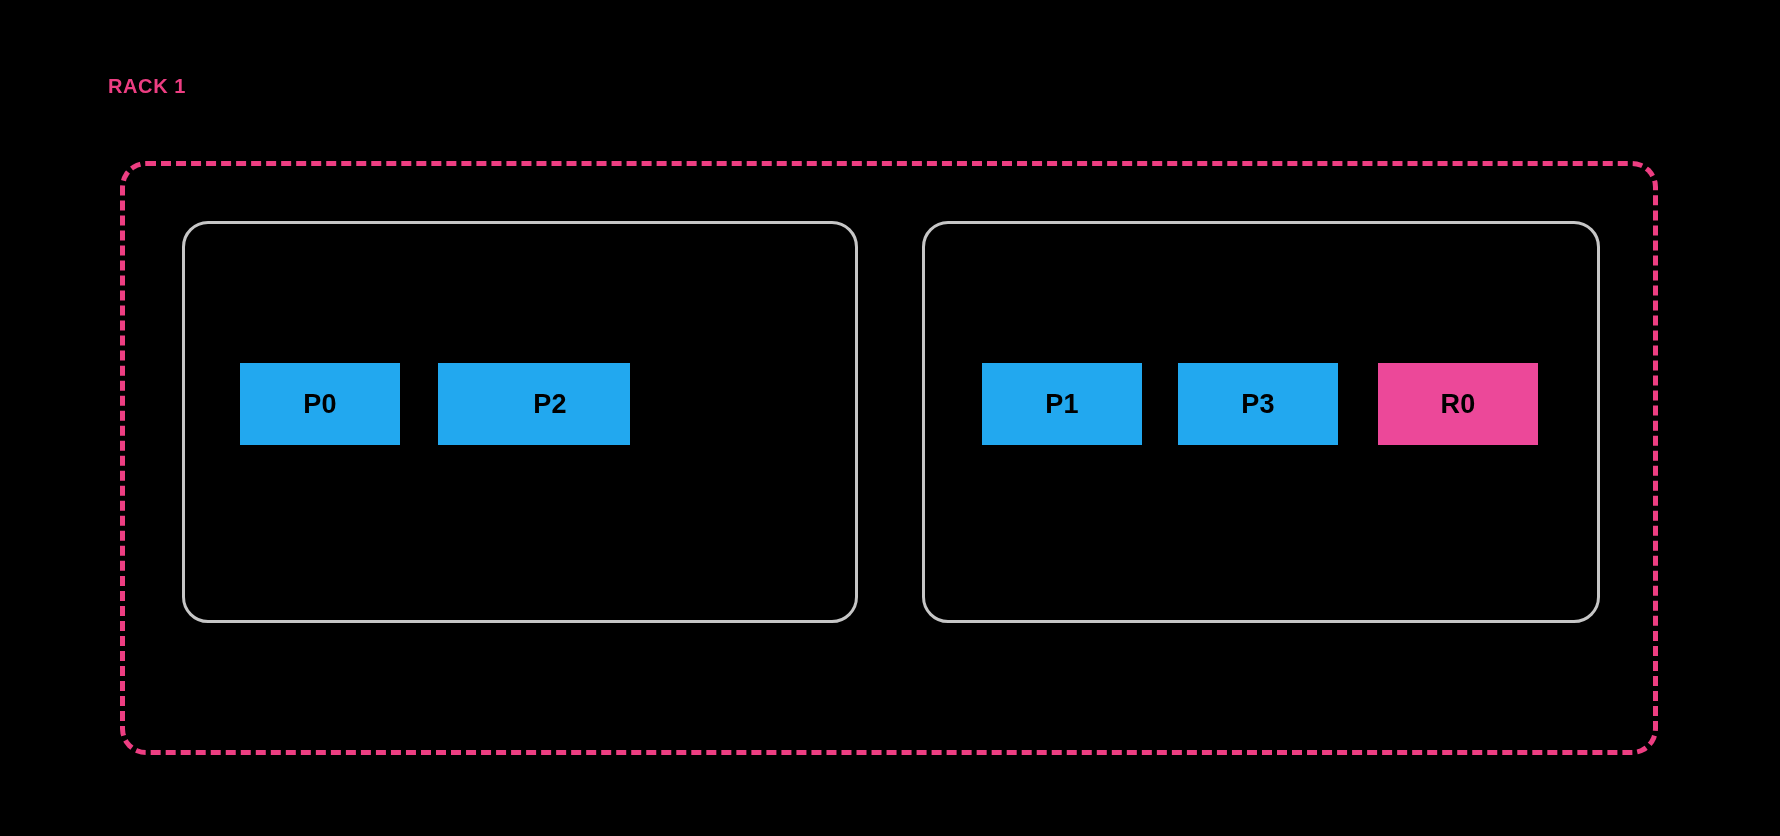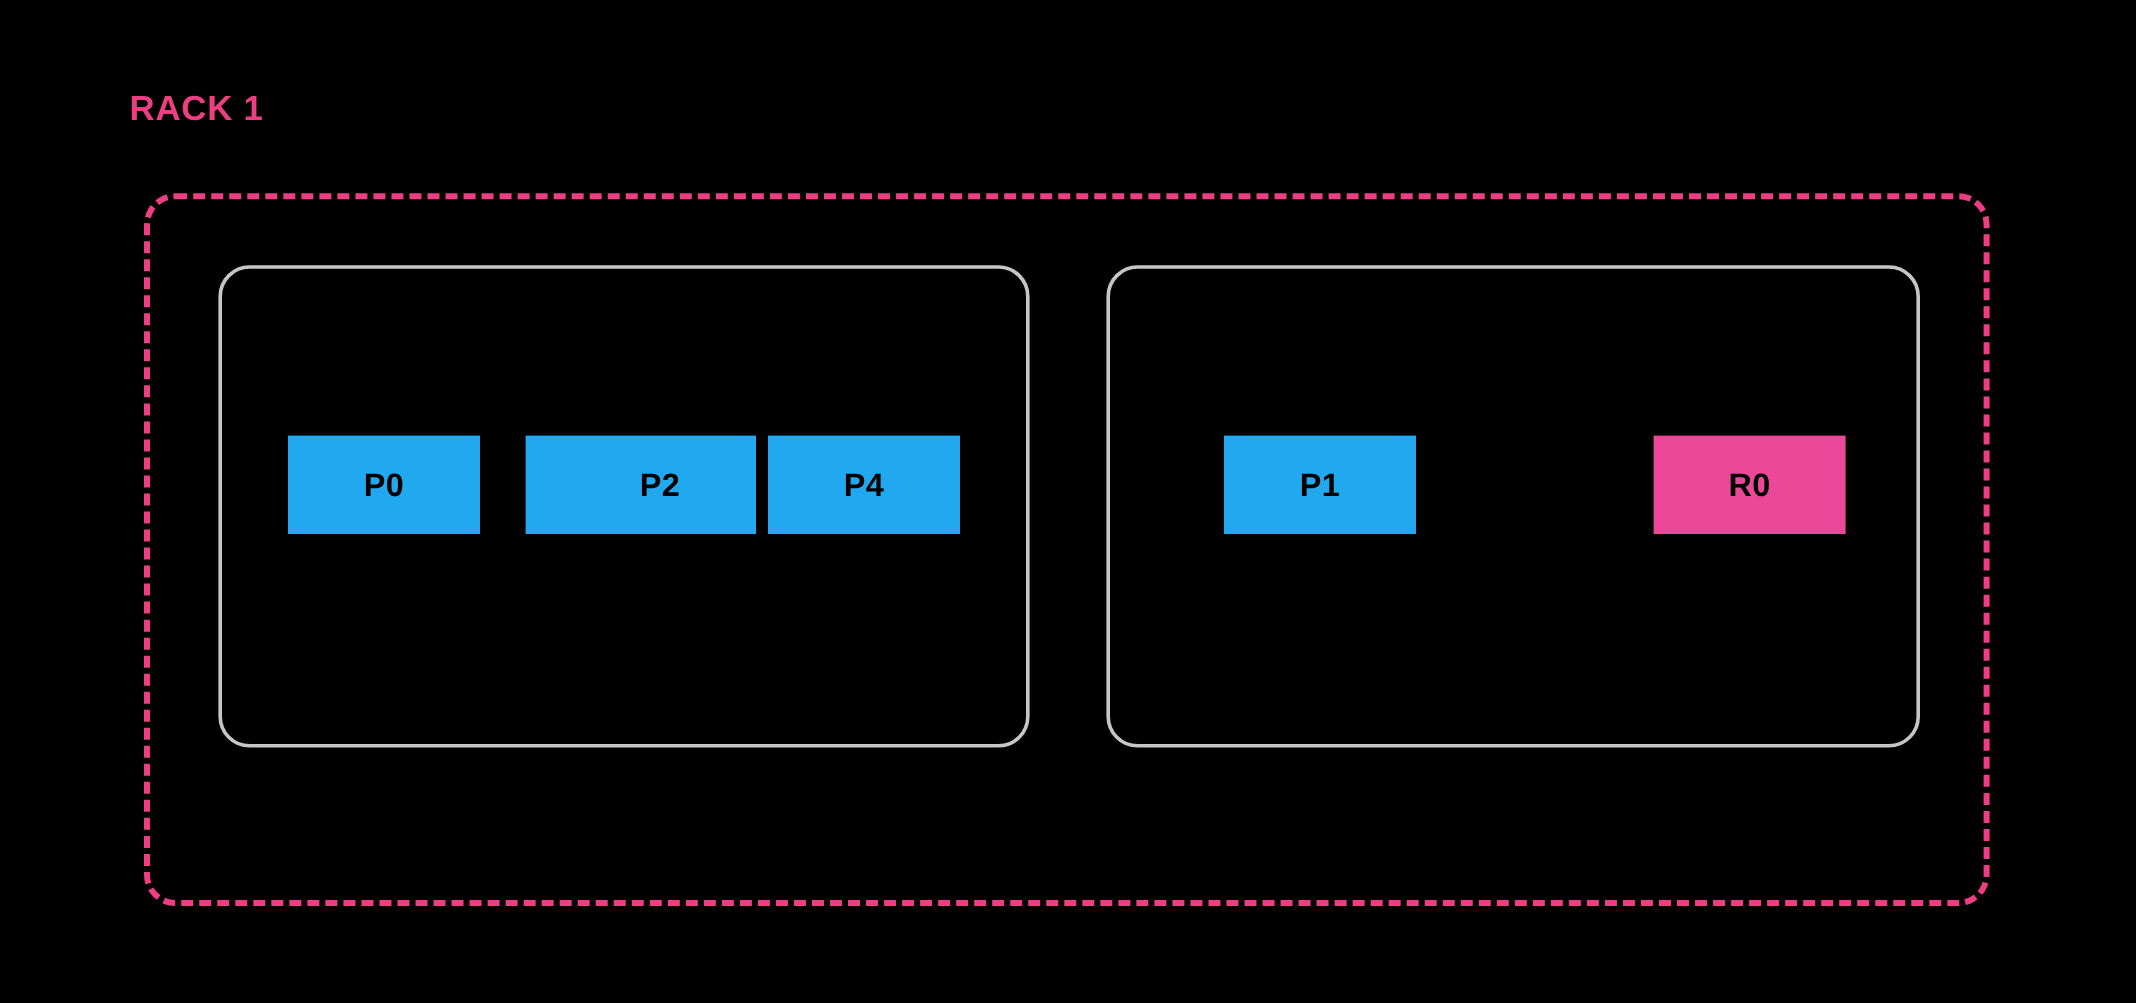--- a/index.html
+++ b/index.html
@@ -19,21 +19,21 @@
     height: 836px;
     background: #000000;
     overflow: hidden;
   }
 
   
   .rack-label {
     position: absolute;
     left: 108px;
     top: 75px;
-    font-size: 29px;
+    font-size: 20px;
     font-weight: bold;
     letter-spacing: 0.6px;
     color: #ED3E82;
     white-space: nowrap;
     user-select: none;
   }
 
   
   .rack-outline {
     position: absolute;
@@ -82,43 +82,43 @@
     user-select: none;
     text-align: right;
   }
   .chip.primary  { background: #22A8EF; }
   .chip.replica  { background: #ec4899; }
 
   
   .col-l0 { left: 240px; }
   .col-l1 { left: 438px; padding-left: 32px; }
   .col-l2 { left: 640px; }
-  .col-r0 { left: 1020px; }
+  .col-r0 { left: 982px; }
   .col-r1 { left: 1178px; }
   .col-r2 { left: 1378px; }
 
   
   .row-top { top: 363px; }
   .row-bot { top: 478px; }
 </style>
 </head>
 <body>
 
 <div id="canvas">
 
   <div class="rack-label">RACK 1</div>
 
   <div class="rack-outline"></div>
 
   <div class="node node-left"></div>
 
   <div class="chip primary col-l0 row-top">P0</div>
   <div class="chip primary col-l1 row-top">P2</div>
-  <div class="chip primary col-l2 row-top">P4</div>
 
 
   <div class="node node-right"></div>
 
   <div class="chip primary col-r0 row-top">P1</div>
+  <div class="chip primary col-r1 row-top">P3</div>
   <div class="chip replica col-r2 row-top">R0</div>
 
 
 </div>
 
 </body></html>

